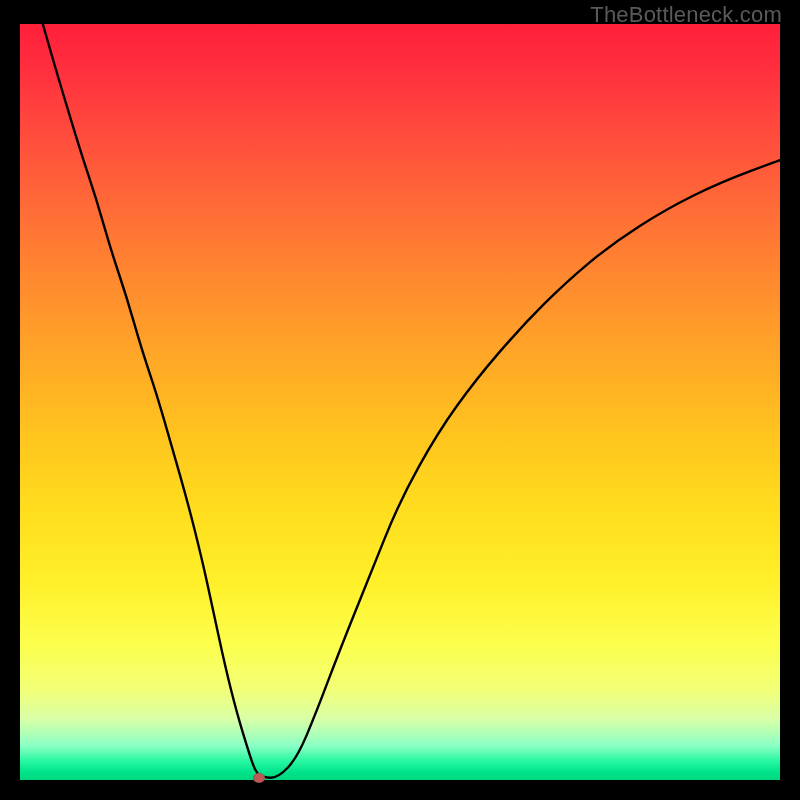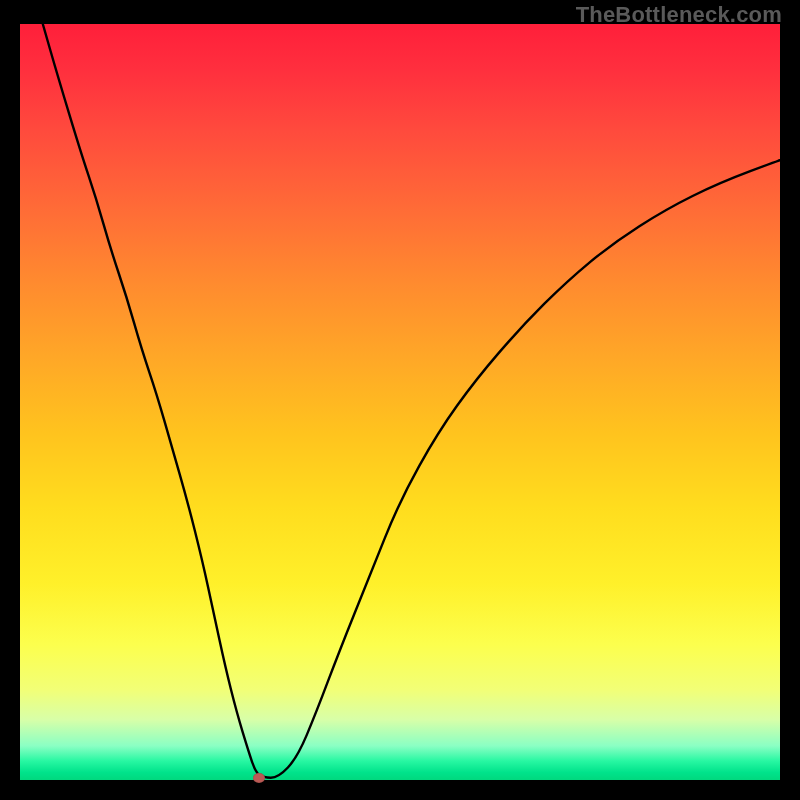--- a/index.html
+++ b/index.html
@@ -10,21 +10,21 @@
     position: relative;
     font-family: Arial, Helvetica, sans-serif;
     overflow: hidden;
   }
   .watermark {
     position: absolute;
     top: 2px;
     right: 18px;
     color: #5a5a5a;
     font-size: 22px;
-    font-weight: 700;
+    font-weight: 400;
     letter-spacing: 0.2px;
     z-index: 10;
   }
   .chart-frame {
     position: absolute;
     left: 20px;
     top: 24px;
     width: 760px;
     height: 756px;
     background: #000;

